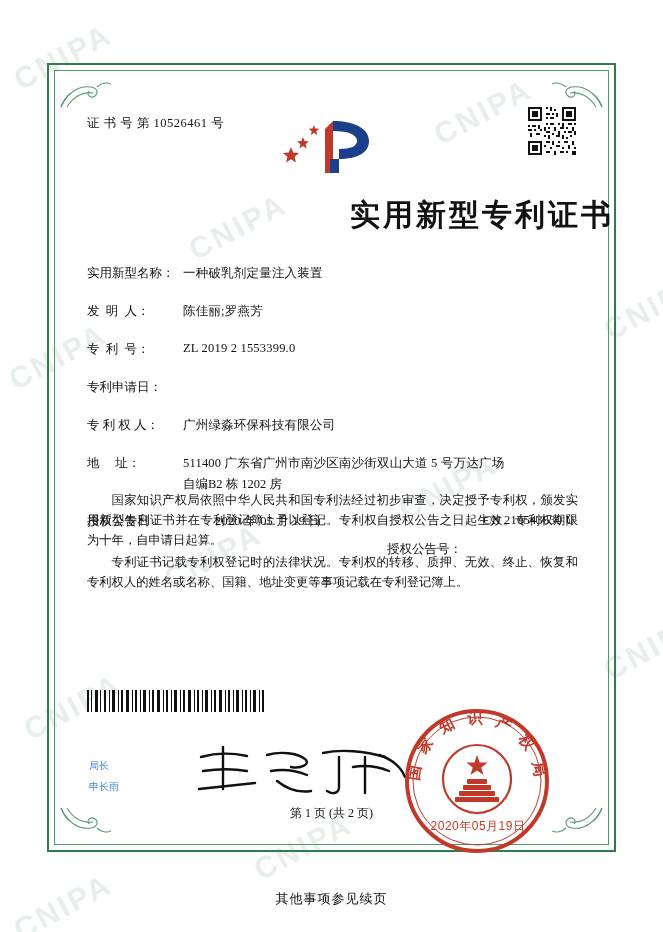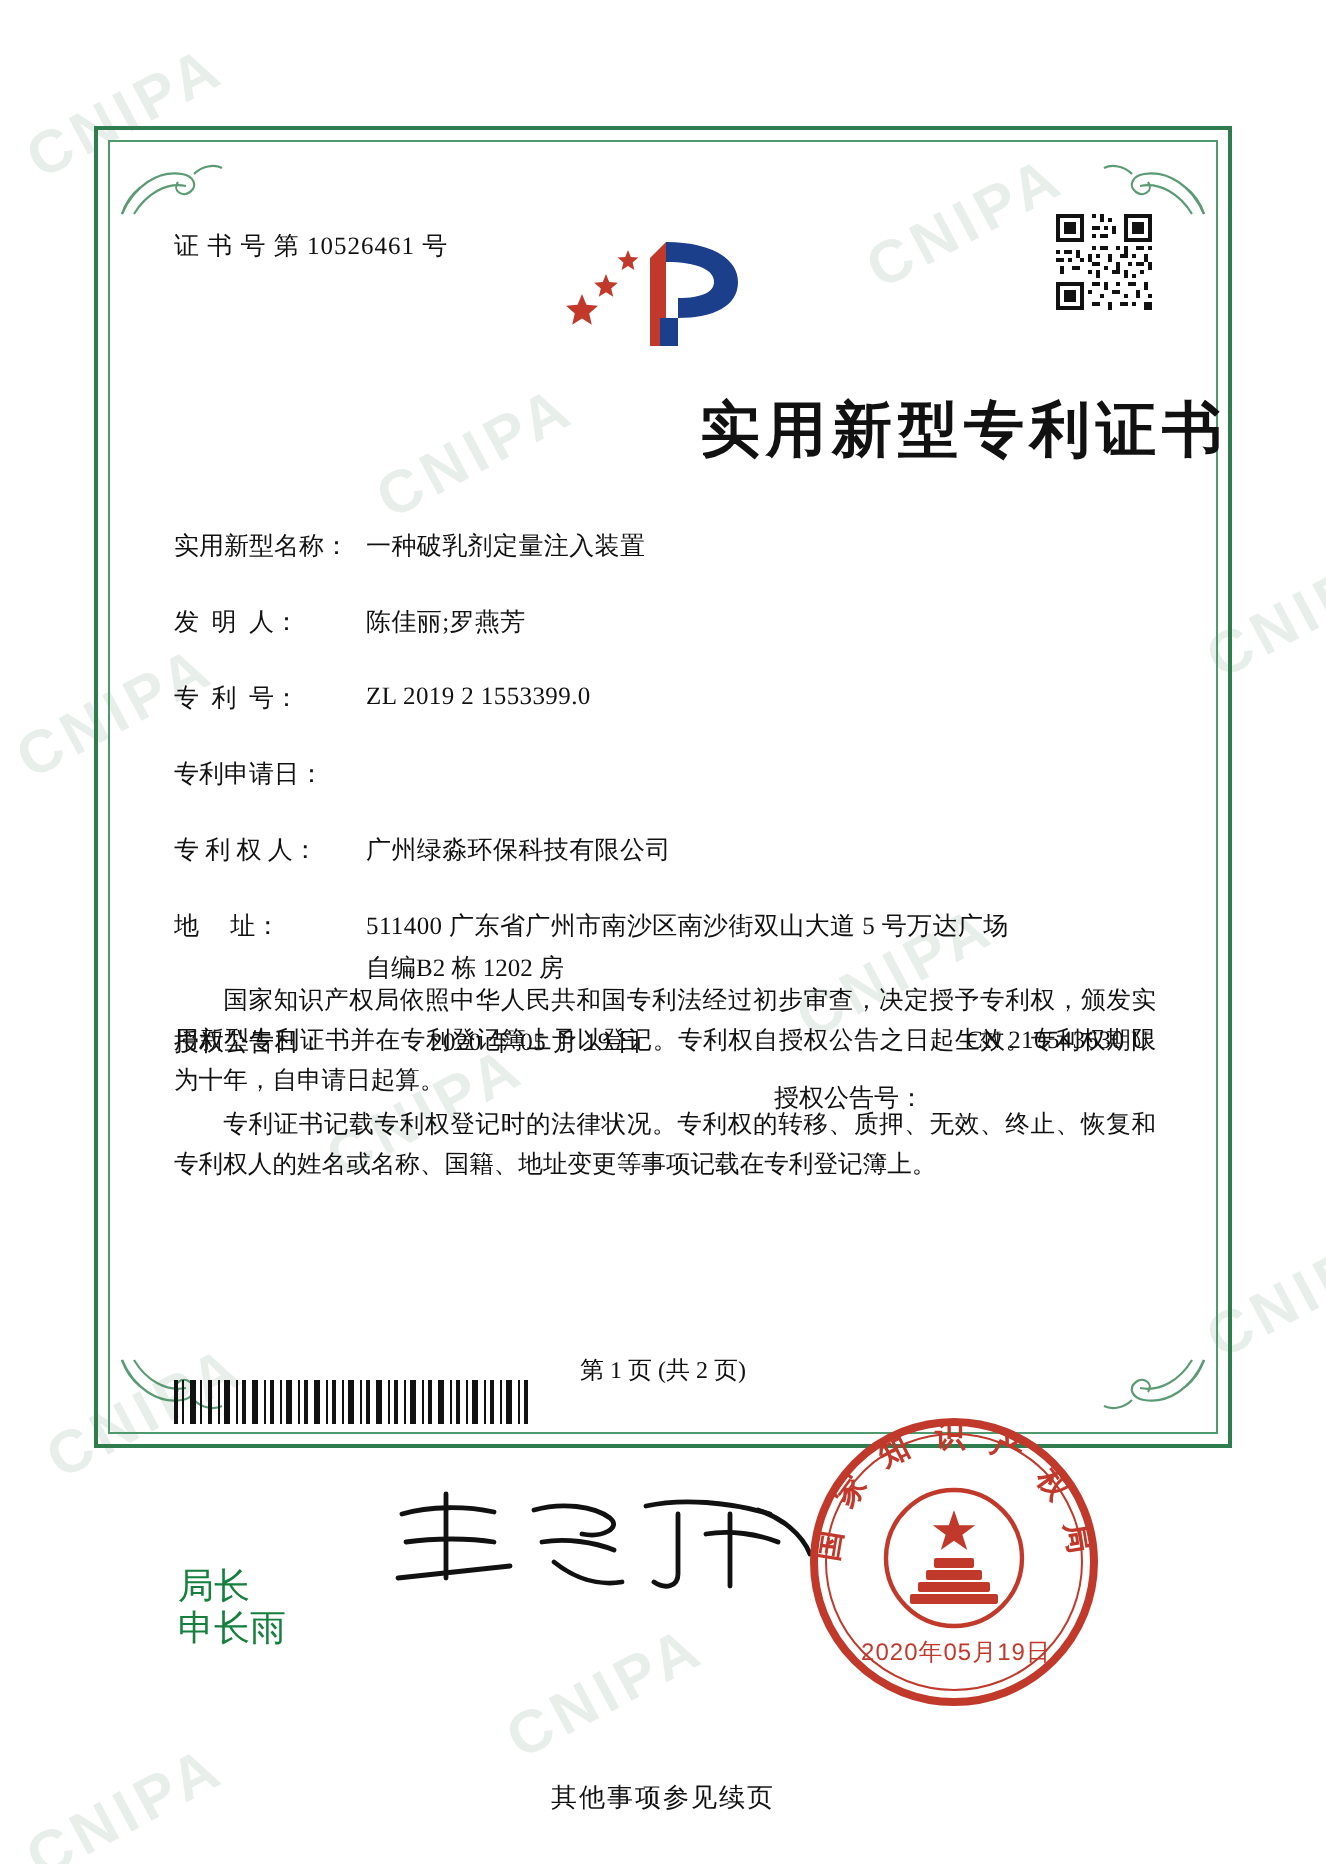--- a/index.html
+++ b/index.html
@@ -31,21 +31,21 @@
     white-space: nowrap;
     transform-origin: center center;
   }
 
   
   .certificate {
     position: absolute;
     left: 47px;
     top: 63px;
     width: 569px;
-    height: 661px;
+    height: 789px;
     border: 2px solid #2f7d4f;
     box-sizing: border-box;
     z-index: 2;
     background: transparent;
   }
   .certificate:before {
     content: "";
     position: absolute;
     left: 5px;
     top: 5px;
@@ -167,24 +167,23 @@
     top: 625px;
     width: 180px;
     height: 22px;
   }
 
   
   .sign-label {
     position: absolute;
     left: 40px;
     top: 690px;
-    font-size: 18px;
+    font-size: 10px;
     line-height: 21px;
-    color: #15803d;
-    margin-top: 28px;
+    color: #3b82f6;
   }
   .signature {
     position: absolute;
     left: 140px;
     top: 676px;
     width: 230px;
     height: 60px;
   }
 
   

